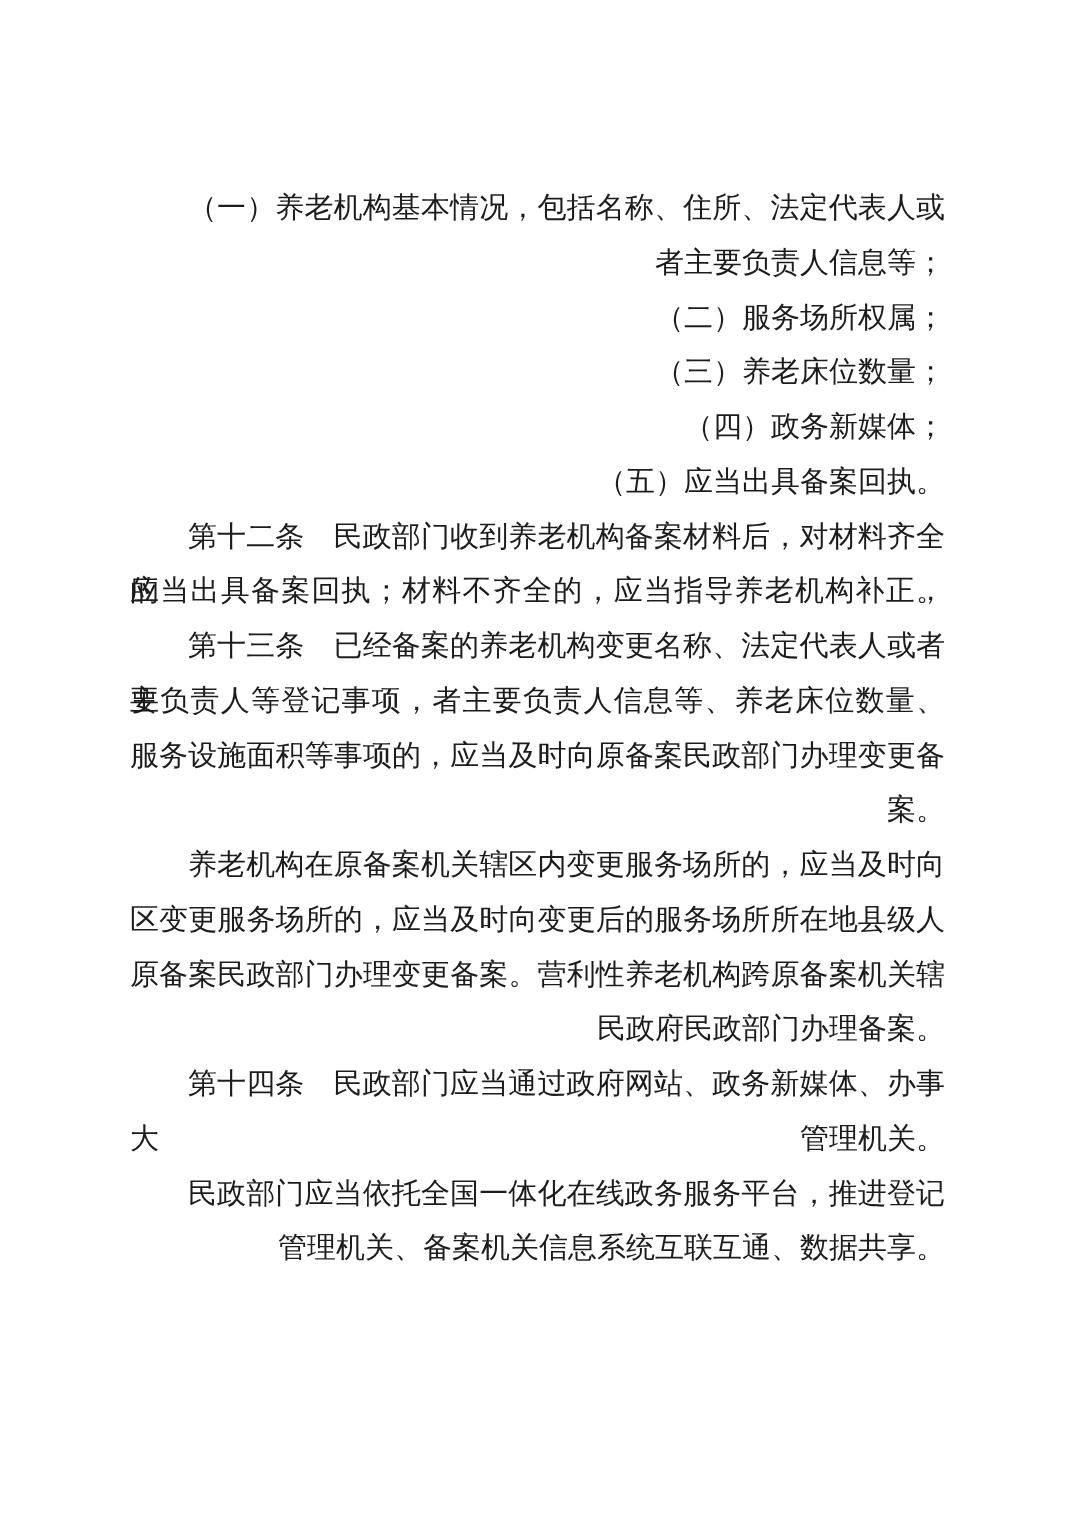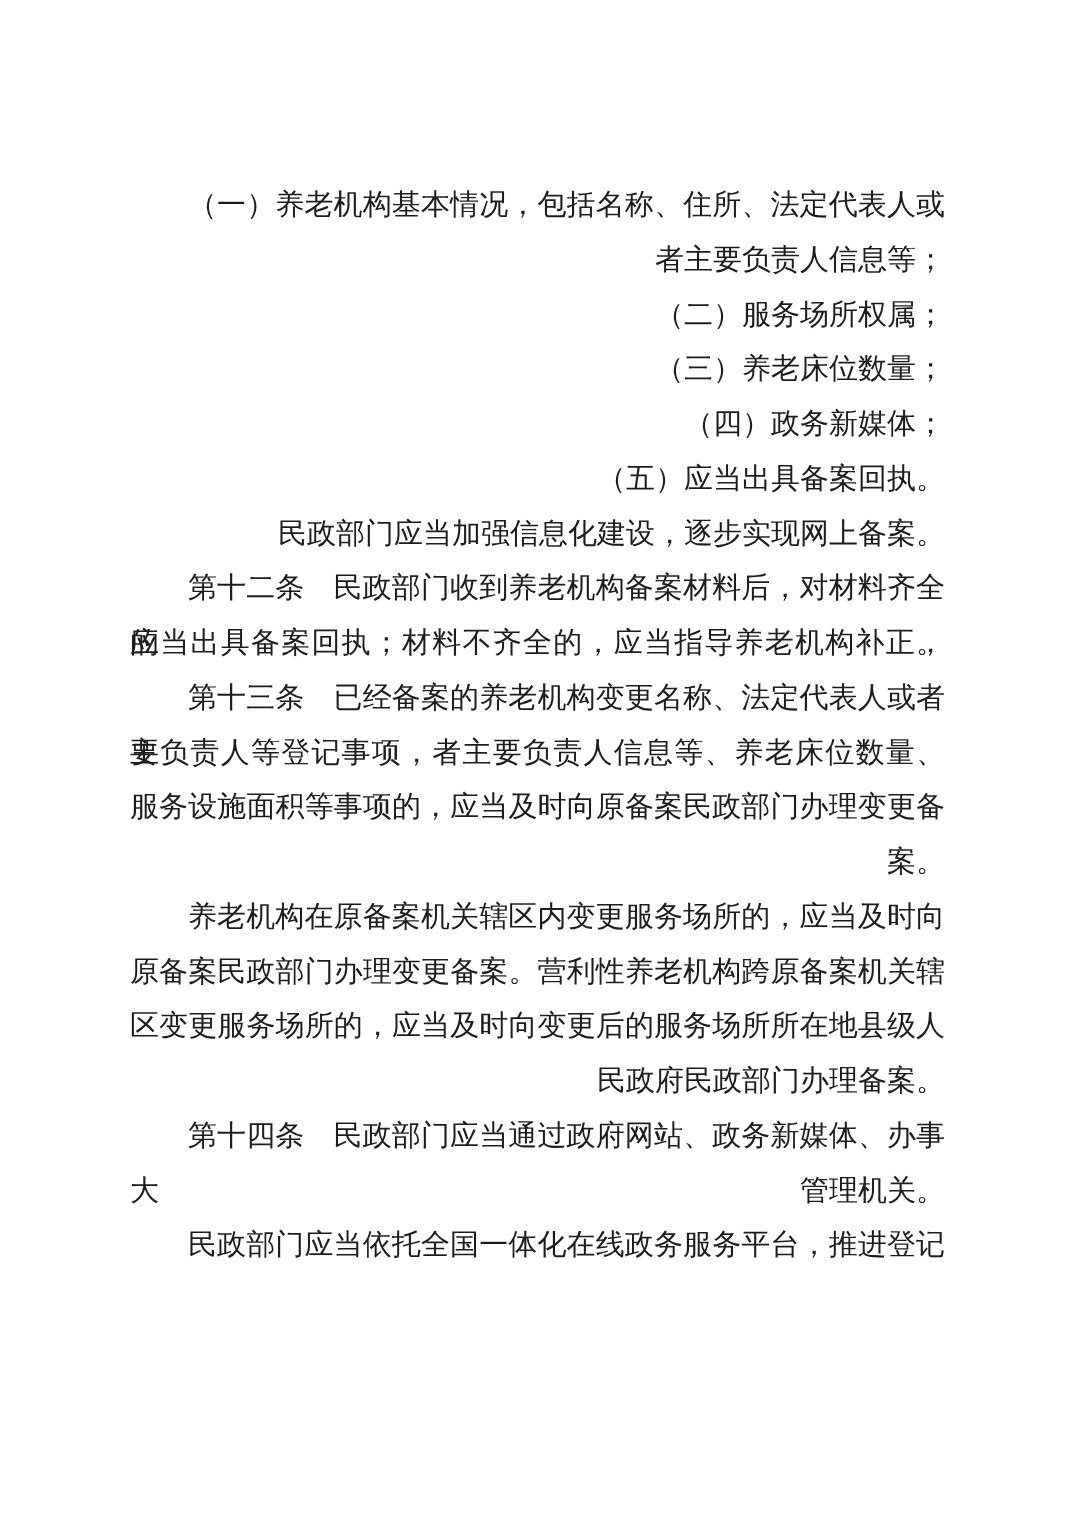--- a/index.html
+++ b/index.html
@@ -6,21 +6,21 @@
     margin: 0;
     padding: 0;
     background: #ffffff;
   }
   .page {
     position: relative;
     width: 1074px;
     height: 1520px;
     background: #ffffff;
     overflow: hidden;
-    font-family: Liberation Mono, monospace;
+    font-family: Liberation Sans, sans-serif;
   }
   .text-block {
     position: absolute;
     left: 130px;
     top: 180px;
     width: 815px;
   }
   .line {
     font-size: 29px;
     line-height: 54.75px;
@@ -43,28 +43,28 @@
 <body>
 
 <div class="page">
   <div class="text-block">
     <div class="line indent fill">（一）养老机构基本情况，包括名称、住所、法定代表人或</div>
     <div class="line">者主要负责人信息等；</div>
     <div class="line indent">（二）服务场所权属；</div>
     <div class="line indent">（三）养老床位数量；</div>
     <div class="line indent">（四）政务新媒体；</div>
     <div class="line indent">（五）应当出具备案回执。</div>
-    <div class="line indent">民政部门应当加强信息化建设，逐步实现网上备案。</div>
     <div class="line indent fill">第十二条　民政部门收到养老机构备案材料后，对材料齐全的，</div>
     <div class="line fill">应当出具备案回执；材料不齐全的，应当指导养老机构补正。</div>
     <div class="line indent fill">第十三条　已经备案的养老机构变更名称、法定代表人或者主</div>
     <div class="line fill">要负责人等登记事项，者主要负责人信息等、养老床位数量、</div>
     <div class="line fill">服务设施面积等事项的，应当及时向原备案民政部门办理变更备</div>
     <div class="line">案。</div>
     <div class="line indent fill">养老机构在原备案机关辖区内变更服务场所的，应当及时向</div>
+    <div class="line fill">区变更服务场所的，应当及时向变更后的服务场所所在地县级人</div>
     <div class="line fill">原备案民政部门办理变更备案。营利性养老机构跨原备案机关辖</div>
-    <div class="line fill">区变更服务场所的，应当及时向变更后的服务场所所在地县级人</div>
     <div class="line">民政府民政部门办理备案。</div>
     <div class="line indent fill">第十四条　民政部门应当通过政府网站、政务新媒体、办事大</div>
     <div class="line">管理机关。</div>
     <div class="line indent fill">民政部门应当依托全国一体化在线政务服务平台，推进登记</div>
+    <div class="line">管理机关、备案机关信息系统互联互通、数据共享。</div>
   </div>
 </div>
 
 </body></html>

